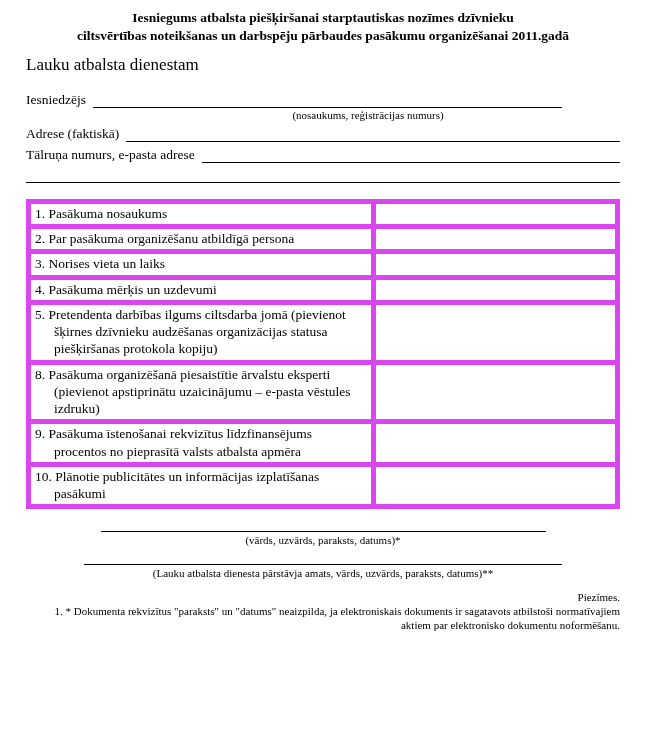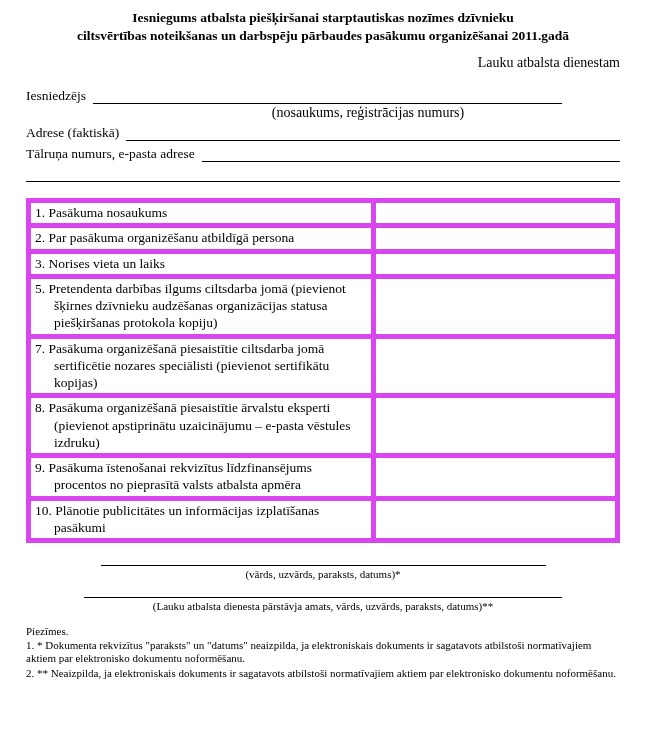--- a/index.html
+++ b/index.html
@@ -13,32 +13,32 @@
   }
   .page { padding: 9px 25px 0 26px; }
 
   .title {
     text-align: center;
     font-weight: bold;
     font-size: 13.5px;
     line-height: 1.32;
   }
   .subtitle {
-    text-align: right;
-    font-size: 14px;
+    text-align: left;
+    font-size: 17px;
     margin-top: 10px;
   }
 
   .fields { margin-top: 17px; font-size: 13.5px; }
   .field-row { display: flex; align-items: flex-end; margin-top: 5px; }
   .field-label { white-space: nowrap; padding-right: 7px; }
   .fill-line { flex: 1; border-bottom: 1px solid #000; height: 15px; }
   .fill-line.short { margin-right: 58px; }
   .field-hint {
-    font-size: 14px;
+    font-size: 11px;
     text-align: center;
     padding-left: 90px;
     margin-top: 1px;
     line-height: 1.1;
   }
 
   table.qa {
     width: 100%;
     border-collapse: collapse;
     margin-top: 16px;
@@ -54,21 +54,21 @@
   td.a { width: 41.5%; }
 
   .sig-block { margin-top: 0; }
   .sig-block.first { margin-top: 22px; }
   .sig-block.second { margin-top: 16px; }
   .sig-line { border-bottom: 1px solid #000; height: 1px; margin: 0 auto; }
   .sig-line.w1 { width: 445px; }
   .sig-line.w2 { width: 478px; }
   .sig-caption { text-align: center; font-size: 11px; margin-top: 2px; line-height: 1.2; font-family: Liberation Serif, serif; }
 
-  .notes { font-size: 11px; margin-top: 11px; line-height: 1.22; }
+  .notes { font-size: 11px; margin-top: 11px; line-height: 1.22; text-align: right; }
   .notes .note { margin-top: 1px; }
 </style>
 </head>
 <body>
 
 <div class="page">
 
   <div class="title">
     <div>Iesniegums atbalsta piešķiršanai starptautiskas nozīmes dzīvnieku</div>
     <div>ciltsvērtības noteikšanas un darbspēju pārbaudes pasākumu organizēšanai 2011.gadā</div>
@@ -108,25 +108,25 @@
       </tr>
       <tr>
         <td class="q"><span>2.</span> <span>Par pasākuma organizēšanu atbildīgā persona</span></td>
         <td class="a"></td>
       </tr>
       <tr>
         <td class="q"><span>3.</span> <span>Norises vieta un laiks</span></td>
         <td class="a"></td>
       </tr>
       <tr>
-        <td class="q"><span>5.</span> <span>Pretendenta darbības ilgums ciltsdarba jomā (pievienot šķirnes dzīvnieku audzēšanas organizācijas statusa piešķiršanas protokola kopiju)</span></td>
+        <td class="q"><span>4.</span> <span>Pasākuma mērķis un uzdevumi</span></td>
         <td class="a"></td>
       </tr>
       <tr>
-        <td class="q"><span>7.</span> <span>Pasākuma organizēšanā piesaistītie ciltsdarba jomā sertificētie nozares speciālisti (pievienot sertifikātu kopijas)</span></td>
+        <td class="q"><span>5.</span> <span>Pretendenta darbības ilgums ciltsdarba jomā (pievienot šķirnes dzīvnieku audzēšanas organizācijas statusa piešķiršanas protokola kopiju)</span></td>
         <td class="a"></td>
       </tr>
       <tr>
         <td class="q"><span>8.</span> <span>Pasākuma organizēšanā piesaistītie ārvalstu eksperti (pievienot apstiprinātu uzaicinājumu – e-pasta vēstules izdruku)</span></td>
         <td class="a"></td>
       </tr>
       <tr>
         <td class="q"><span>9.</span> <span>Pasākuma īstenošanai rekvizītus līdzfinansējums procentos no pieprasītā valsts atbalsta apmēra</span></td>
         <td class="a"></td>
       </tr>
@@ -143,16 +143,15 @@
   </div>
 
   <div class="sig-block second">
     <div class="sig-line w2"></div>
     <div class="sig-caption">(Lauku atbalsta dienesta pārstāvja amats, vārds, uzvārds, paraksts, datums)**</div>
   </div>
 
   <div class="notes">
     <div class="note-heading">Piezīmes.</div>
     <div class="note">1. * Dokumenta rekvizītus "paraksts" un "datums" neaizpilda, ja elektroniskais dokuments ir sagatavots atbilstoši normatīvajiem aktiem par elektronisko dokumentu noformēšanu.</div>
-    <div class="note">2. ** Neaizpilda, ja elektroniskais dokuments ir sagatavots atbilstoši normatīvajiem aktiem par elektronisko dokumentu noformēšanu.</div>
   </div>
 
 </div>
 
 </body></html>

